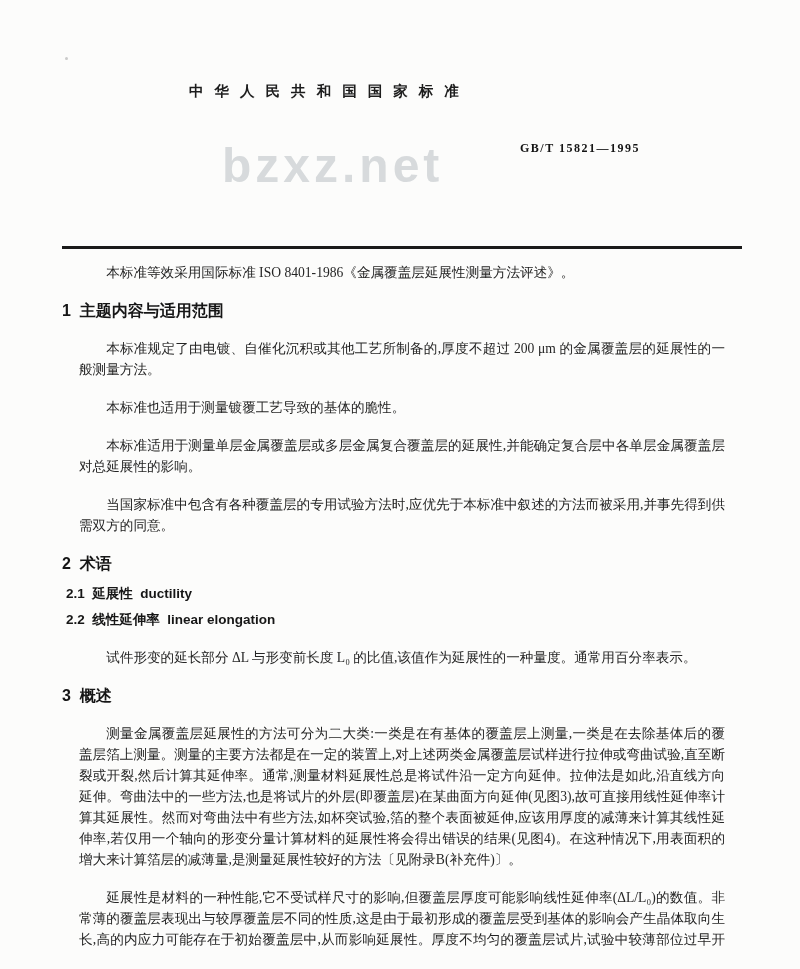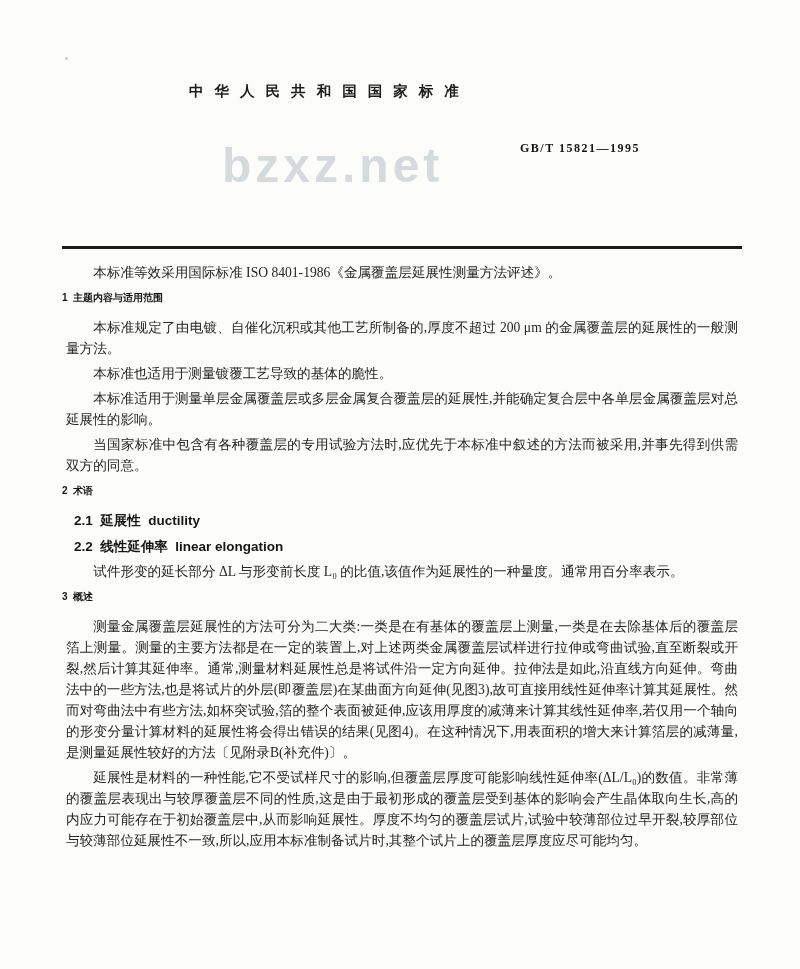--- a/index.html
+++ b/index.html
@@ -55,31 +55,31 @@
   .rule-top {
     position:absolute; left:62px; right:58px; top:246px; height:3px;
     background:#1a1a1a;
   }
   .body-flow {
     position:absolute; left:62px; right:58px; top:249px; bottom:19px;
     overflow:hidden;
     font-size:13.6px; line-height:21px; text-align:justify;
     color:#242424;
   }
-  .p { margin:4px; text-indent:2em; }
+  .p { margin:17px; text-indent:2em; }
   .intro { margin-top:13px; }
   .h-sec {
     font-family:"Liberation Sans","DejaVu Sans",sans-serif;
-    font-weight:bold; font-size:10px; color:#161616;
+    font-weight:bold; font-size:16px; color:#161616;
     margin:2px 0 9px; white-space:pre-wrap;
   }
   .h-sub {
     font-family:"Liberation Sans","DejaVu Sans",sans-serif;
     font-weight:bold; font-size:13.5px; color:#161616;
-    margin:5px 12px 4px; white-space:pre-wrap;
+    margin:5px 4px 4px; white-space:pre-wrap;
   }
   
   .footer { position:absolute; left:62px; right:58px; top:949px; height:20px; }
   .footer-rule { height:2px; background:#1c1c1c; }
   .approval {
     position:absolute; left:0; top:5px;
     font-family:"Liberation Sans","DejaVu Sans",sans-serif;
     font-weight:bold; font-size:14px; color:#222; white-space:nowrap;
   }
   .footer-box {

